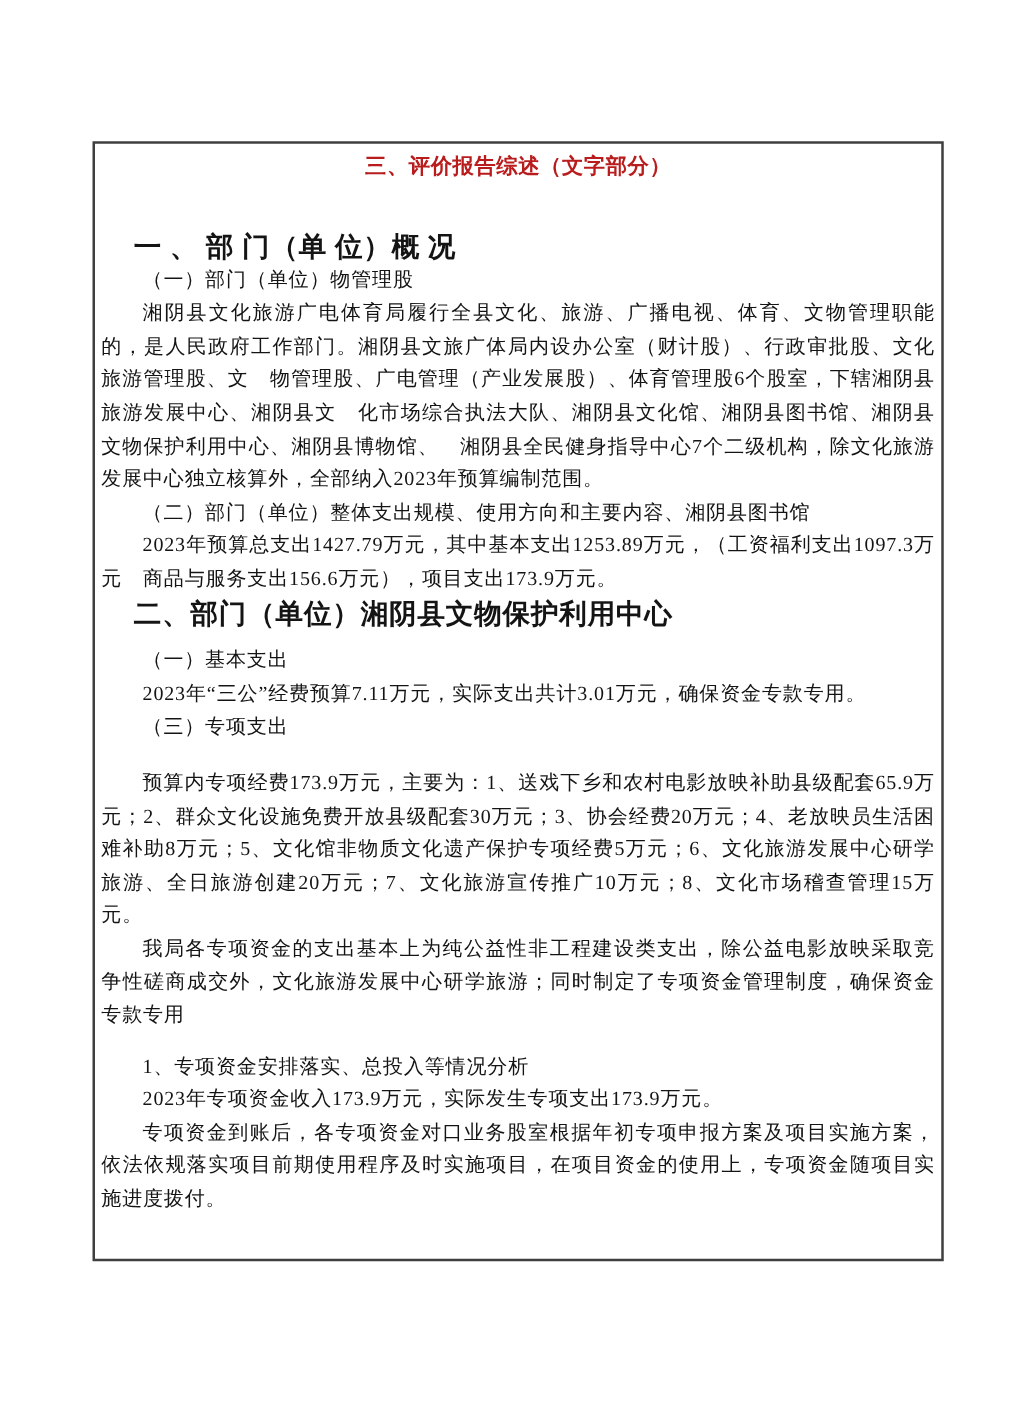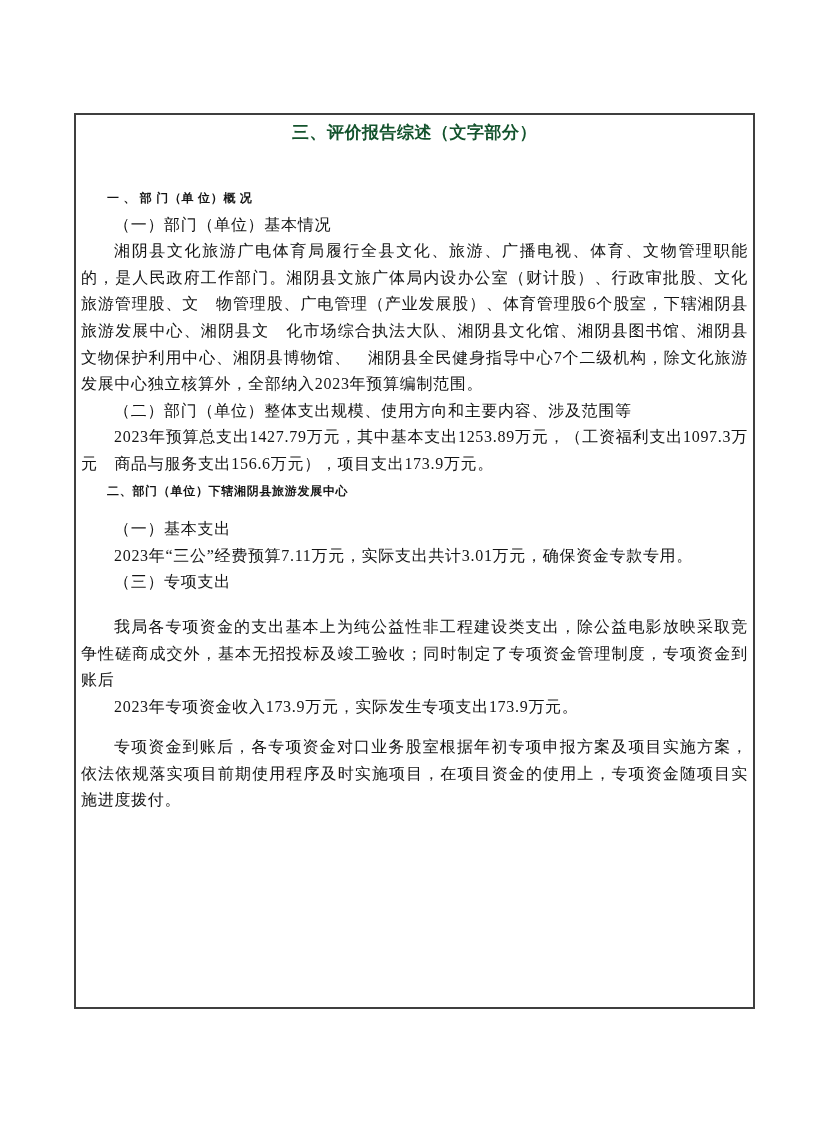--- a/index.html
+++ b/index.html
@@ -22,56 +22,58 @@
     box-sizing: border-box;
     padding: 7px 5px 0 5px;
     overflow: hidden;
   }
   .doc-title {
     text-align: center;
     font-weight: bold;
     font-size: 17px;
     line-height: 22px;
     letter-spacing: 0.5px;
-    color: #14532d;
+    color: #b91c1c;
     margin-bottom: 41px;
   }
   .blk {
     font-size: 16px;
     line-height: 26.6px;
     letter-spacing: 0.7px;
     text-align: justify;
     text-indent: 33px;
     color: #141414;
     margin: 0;
   }
   .heading {
     font-weight: bold;
-    font-size: 12px;
+    font-size: 22px;
     text-indent: 26px;
   }
   
   #doc-body > :nth-child(7)  { margin-top: 12px; }
   #doc-body > :nth-child(10) { margin-top: 18px; font-family: Liberation Serif, serif; }
   #doc-body > :nth-child(12) { margin-top: 14px; }
 </style>
 </head>
 <body>
 
 <div class="page">
   <div class="doc-border">
     <div class="doc-title">三、评价报告综述（文字部分）</div>
     <div id="doc-body">
         <div class="blk heading">一 、 部 门（单 位）概 况</div>
-        <div class="blk subheading">（一）部门（单位）基本情况</div>
+        <div class="blk subheading">（一）部门（单位）物管理股</div>
         <div class="blk paragraph">湘阴县文化旅游广电体育局履行全县文化、旅游、广播电视、体育、文物管理职能的，是人民政府工作部门。湘阴县文旅广体局内设办公室（财计股）、行政审批股、文化旅游管理股、文　物管理股、广电管理（产业发展股）、体育管理股6个股室，下辖湘阴县旅游发展中心、湘阴县文　化市场综合执法大队、湘阴县文化馆、湘阴县图书馆、湘阴县文物保护利用中心、湘阴县博物馆、　湘阴县全民健身指导中心7个二级机构，除文化旅游发展中心独立核算外，全部纳入2023年预算编制范围。</div>
-        <div class="blk subheading">（二）部门（单位）整体支出规模、使用方向和主要内容、涉及范围等</div>
+        <div class="blk subheading">（二）部门（单位）整体支出规模、使用方向和主要内容、湘阴县图书馆</div>
         <div class="blk paragraph">2023年预算总支出1427.79万元，其中基本支出1253.89万元，（工资福利支出1097.3万元　商品与服务支出156.6万元），项目支出173.9万元。</div>
-        <div class="blk heading">二、部门（单位）下辖湘阴县旅游发展中心</div>
+        <div class="blk heading">二、部门（单位）湘阴县文物保护利用中心</div>
         <div class="blk subheading">（一）基本支出</div>
         <div class="blk paragraph">2023年“三公”经费预算7.11万元，实际支出共计3.01万元，确保资金专款专用。</div>
         <div class="blk subheading">（三）专项支出</div>
-        <div class="blk paragraph">我局各专项资金的支出基本上为纯公益性非工程建设类支出，除公益电影放映采取竞争性磋商成交外，基本无招投标及竣工验收；同时制定了专项资金管理制度，专项资金到账后</div>
+        <div class="blk paragraph">预算内专项经费173.9万元，主要为：1、送戏下乡和农村电影放映补助县级配套65.9万元；2、群众文化设施免费开放县级配套30万元；3、协会经费20万元；4、老放映员生活困难补助8万元；5、文化馆非物质文化遗产保护专项经费5万元；6、文化旅游发展中心研学旅游、全日旅游创建20万元；7、文化旅游宣传推广10万元；8、文化市场稽查管理15万元。</div>
+        <div class="blk paragraph">我局各专项资金的支出基本上为纯公益性非工程建设类支出，除公益电影放映采取竞争性磋商成交外，文化旅游发展中心研学旅游；同时制定了专项资金管理制度，确保资金专款专用</div>
+        <div class="blk subheading">1、专项资金安排落实、总投入等情况分析</div>
         <div class="blk paragraph">2023年专项资金收入173.9万元，实际发生专项支出173.9万元。</div>
         <div class="blk paragraph">专项资金到账后，各专项资金对口业务股室根据年初专项申报方案及项目实施方案，依法依规落实项目前期使用程序及时实施项目，在项目资金的使用上，专项资金随项目实施进度拨付。</div>
       </div>
   </div>
 </div>
 
 </body></html>

